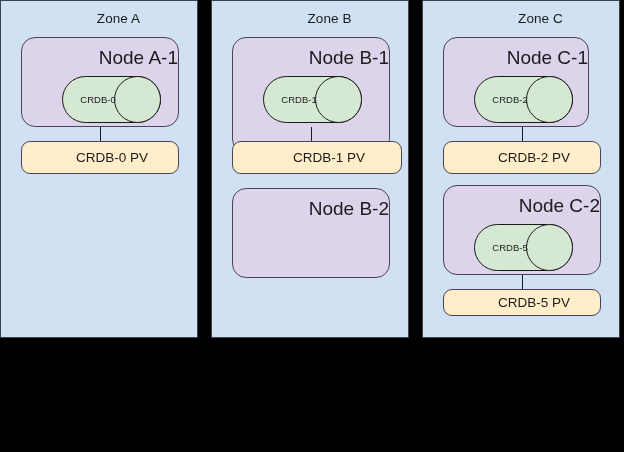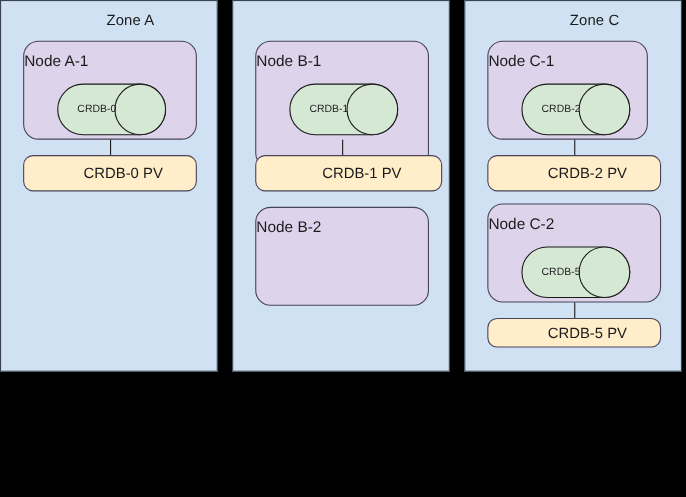--- a/index.html
+++ b/index.html
@@ -41,22 +41,22 @@
     box-sizing: border-box;
     background: #ddd3ea;
     border: 1px solid #4a4458;
     border-radius: 14px;
   }
   .node-label {
     position: absolute;
     top: 9px;
     left: 0;
     right: 0;
-    text-align: left;
-    font-size: 14px;
+    text-align: right;
+    font-size: 19px;
     color: #1b1b1b;
   }
   .db {
     position: absolute;
   }
   .db svg {
     display: block;
     overflow: visible;
   }
   .db-label {
@@ -97,37 +97,38 @@
 <body>
 
 <div id="canvas">
 
   <div class="zone" style="left:0px; width:198px;">
     <div class="zone-label">Zone A</div>
 
     <div class="node" style="left:20px; top:36px; width:158px; height:90px;">
       <div class="node-label">Node A-1</div>
 
-      <div class="db" style="left:30px; top:38px; width:99px; height:47px;">
+      <div class="db" style="left:40px; top:38px; width:99px; height:47px;">
         <svg width="99" height="47" viewBox="0 0 99 47" aria-hidden="true">
           <path d="M 23.5 0.5 L 75.5 0.5 A 23 23 0 0 1 75.5 46.5 L 23.5 46.5 A 23 23 0 0 1 23.5 0.5 Z" fill="#d5e8d4" stroke="#1b1b1b" stroke-width="1"></path>
           <ellipse cx="75.5" cy="23.5" rx="23" ry="23" fill="#d5e8d4" stroke="#1b1b1b" stroke-width="1"></ellipse>
         </svg>
         <div class="db-label" style="width:72px;">CRDB-0</div>
       </div>
     </div>
 
     <div class="connector" style="left:99px; top:126px; height:15px;"></div>
 
     <div class="pv" style="left:20px; top:140px; width:158px; height:33px;">
       <span class="pv-label">CRDB-0 PV</span>
     </div>
   </div>
 
   <div class="zone" style="left:211px; width:198px;">
+    <div class="zone-label">Zone B</div>
 
     <div class="node" style="left:20px; top:36px; width:158px; height:116px;">
       <div class="node-label">Node B-1</div>
 
       <div class="db" style="left:30px; top:38px; width:99px; height:47px;">
         <svg width="99" height="47" viewBox="0 0 99 47" aria-hidden="true">
           <path d="M 23.5 0.5 L 75.5 0.5 A 23 23 0 0 1 75.5 46.5 L 23.5 46.5 A 23 23 0 0 1 23.5 0.5 Z" fill="#d5e8d4" stroke="#1b1b1b" stroke-width="1"></path>
           <ellipse cx="75.5" cy="23.5" rx="23" ry="23" fill="#d5e8d4" stroke="#1b1b1b" stroke-width="1"></ellipse>
         </svg>
         <div class="db-label" style="width:72px;">CRDB-1</div>

